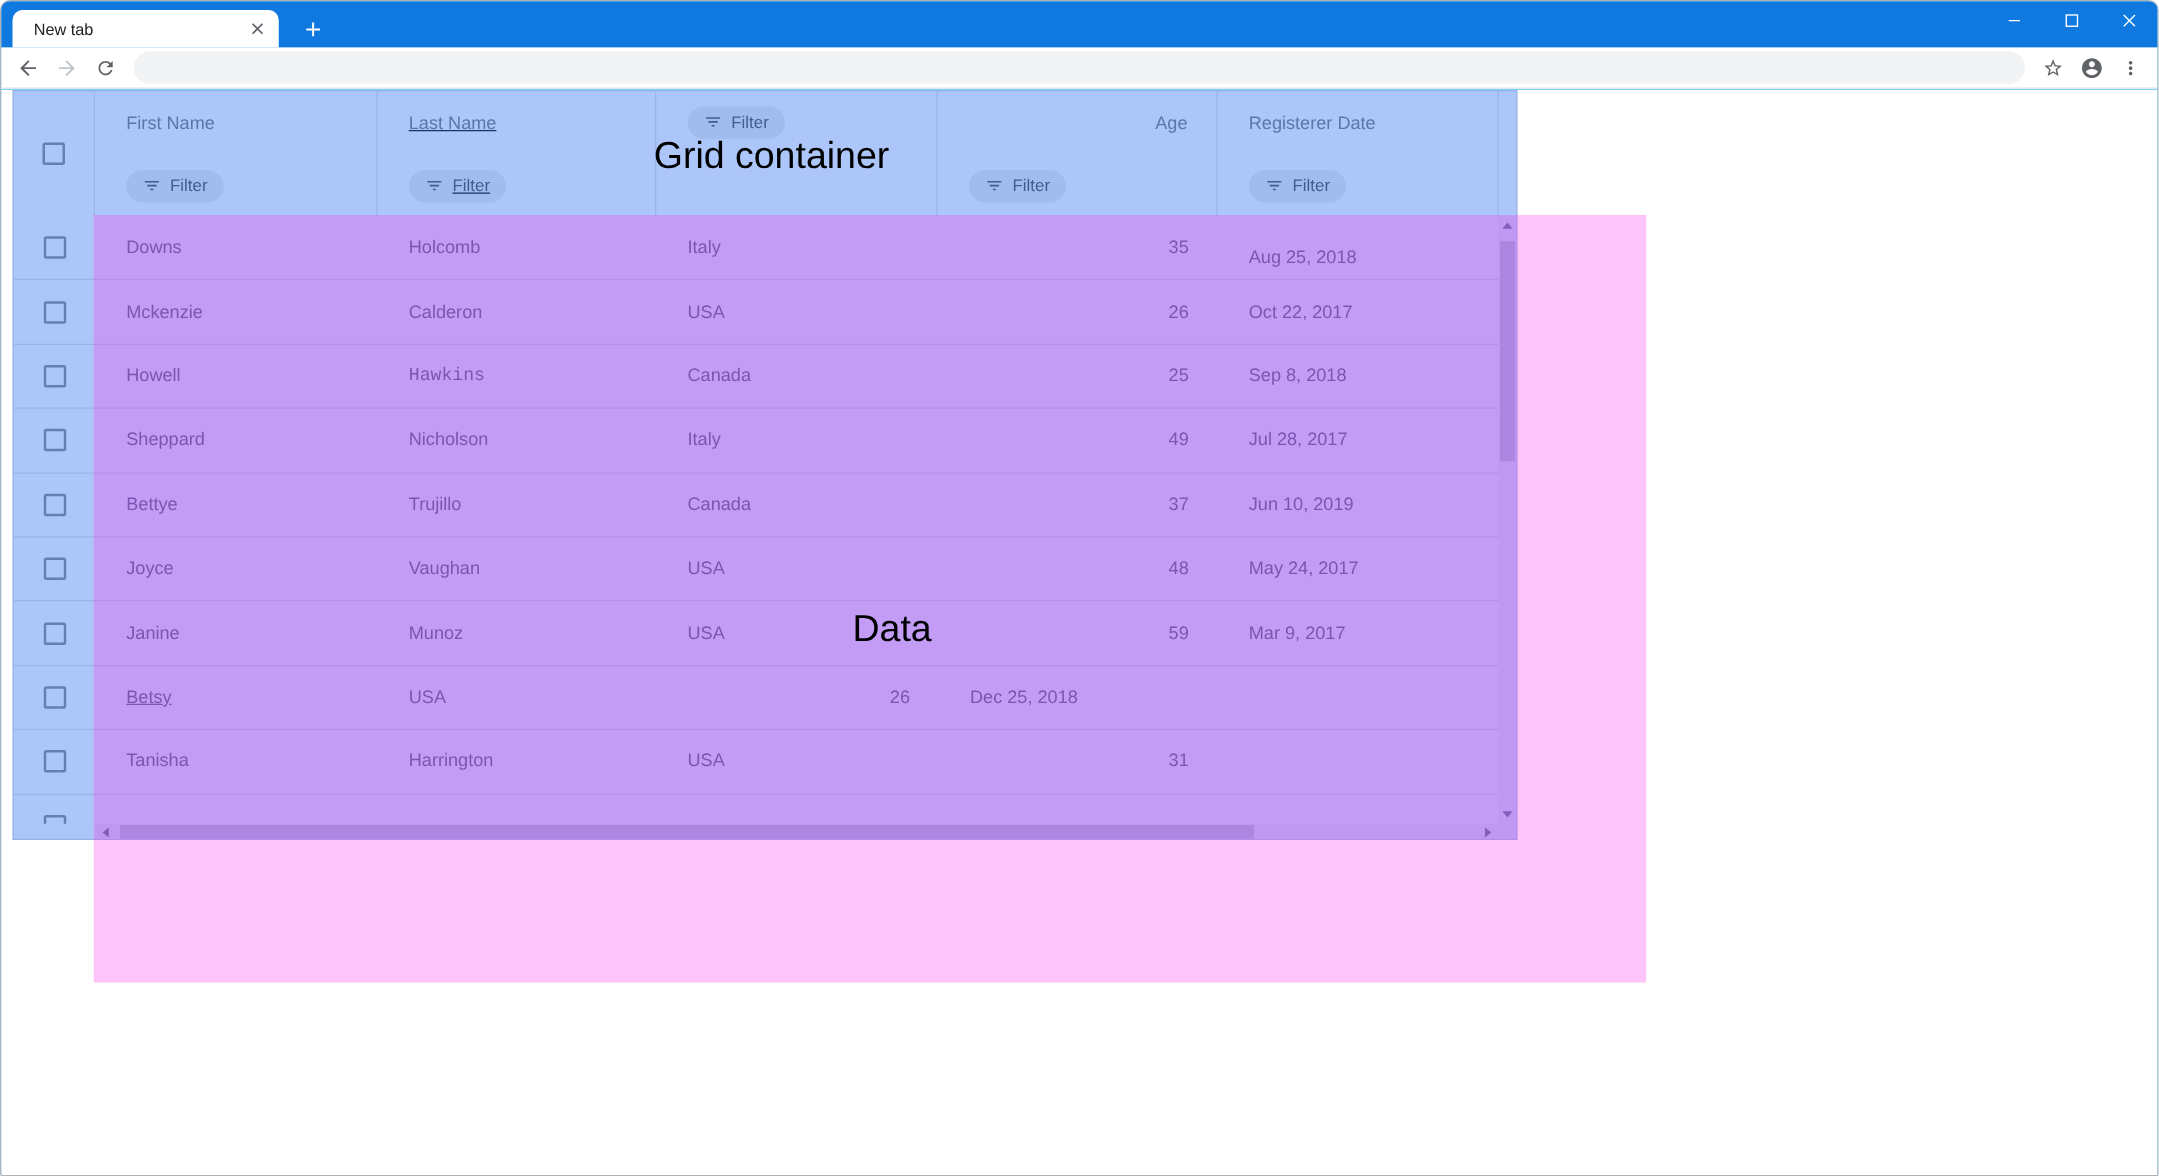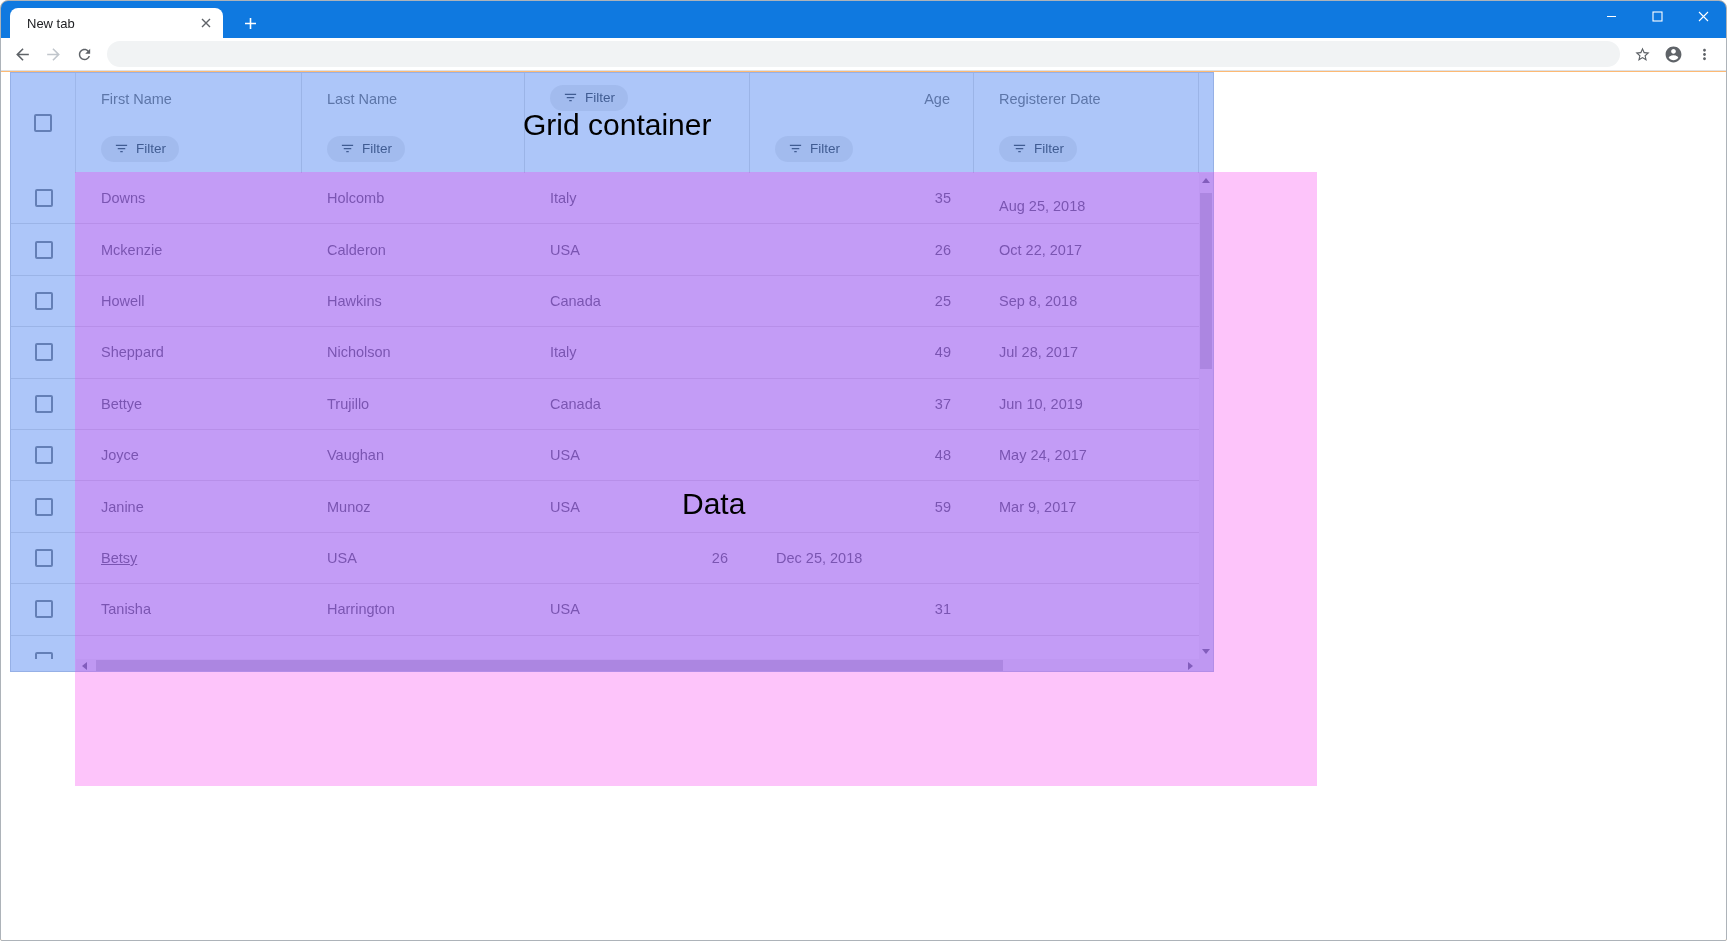--- a/index.html
+++ b/index.html
@@ -3,21 +3,21 @@
 <meta charset="utf-8">
 <style>
   * { box-sizing: border-box; margin: 0; padding: 0; }
   html, body { width: 1727px; height: 941px; overflow: hidden; }
   body { font-family: "Liberation Sans", sans-serif; background: #ffffff; position: relative; }
 
   .window {
     position: absolute; inset: 0;
     border: 1px solid #adb3b9;
     border-radius: 8px 8px 2px 2px;
-    overflow: hidden; background: #fdba74;
+    overflow: hidden; background: #7dd3fc;
   }
 
   
   .tabstrip { position: relative; height: 37px; background: #0f79e0; }
   .tab {
     position: absolute; left: 9px; top: 7px; width: 213px; height: 30px;
     background: #fff; border-radius: 8px 8px 0 0;
     display: flex; align-items: center; padding: 0 8px 0 17px;
     font-size: 13px; color: #202124;
   }
@@ -181,21 +181,21 @@
             <div class="hlabel">First Name</div>
             <div class="hfilter">
               <button class="filter-btn">
                 <svg class="ficon" viewBox="0 0 24 24" width="15" height="15">
                   <path d="M10 18h4v-2h-4v2zM3 6v2h18V6H3zm3 7h12v-2H6v2z"></path>
                 </svg>
                 <span>Filter</span>
               </button>
             </div>
           </div>
-          <div class="hcol" style="width: 223px;">
+          <div class="hcol" style="width: 223px; text-decoration: underline;">
             <div class="hlabel">Last Name</div>
             <div class="hfilter">
               <button class="filter-btn">
                 <svg class="ficon" viewBox="0 0 24 24" width="15" height="15">
                   <path d="M10 18h4v-2h-4v2zM3 6v2h18V6H3zm3 7h12v-2H6v2z"></path>
                 </svg>
                 <span>Filter</span>
               </button>
             </div>
           </div>
@@ -252,21 +252,21 @@
             <div class="cell" style="width: 223px;">Calderon</div>
             <div class="cell" style="width: 225px;">USA</div>
             <div class="cell right" style="width: 224px;">26</div>
             <div class="cell" style="width: 225px;">Oct 22, 2017</div>
           </div>
           <div class="grid-row">
             <div class="cell cbcell">
               <span class="checkbox"></span>
             </div>
             <div class="cell" style="width: 226px;">Howell</div>
-            <div class="cell" style="width: 223px;">Hawkins</div>
+            <div class="cell" style="width: 223px; font-family: Liberation Mono, monospace;">Hawkins</div>
             <div class="cell" style="width: 225px;">Canada</div>
             <div class="cell right" style="width: 224px;">25</div>
             <div class="cell" style="width: 225px;">Sep 8, 2018</div>
           </div>
           <div class="grid-row">
             <div class="cell cbcell">
               <span class="checkbox"></span>
             </div>
             <div class="cell" style="width: 226px;">Sheppard</div>
             <div class="cell" style="width: 223px;">Nicholson</div>

